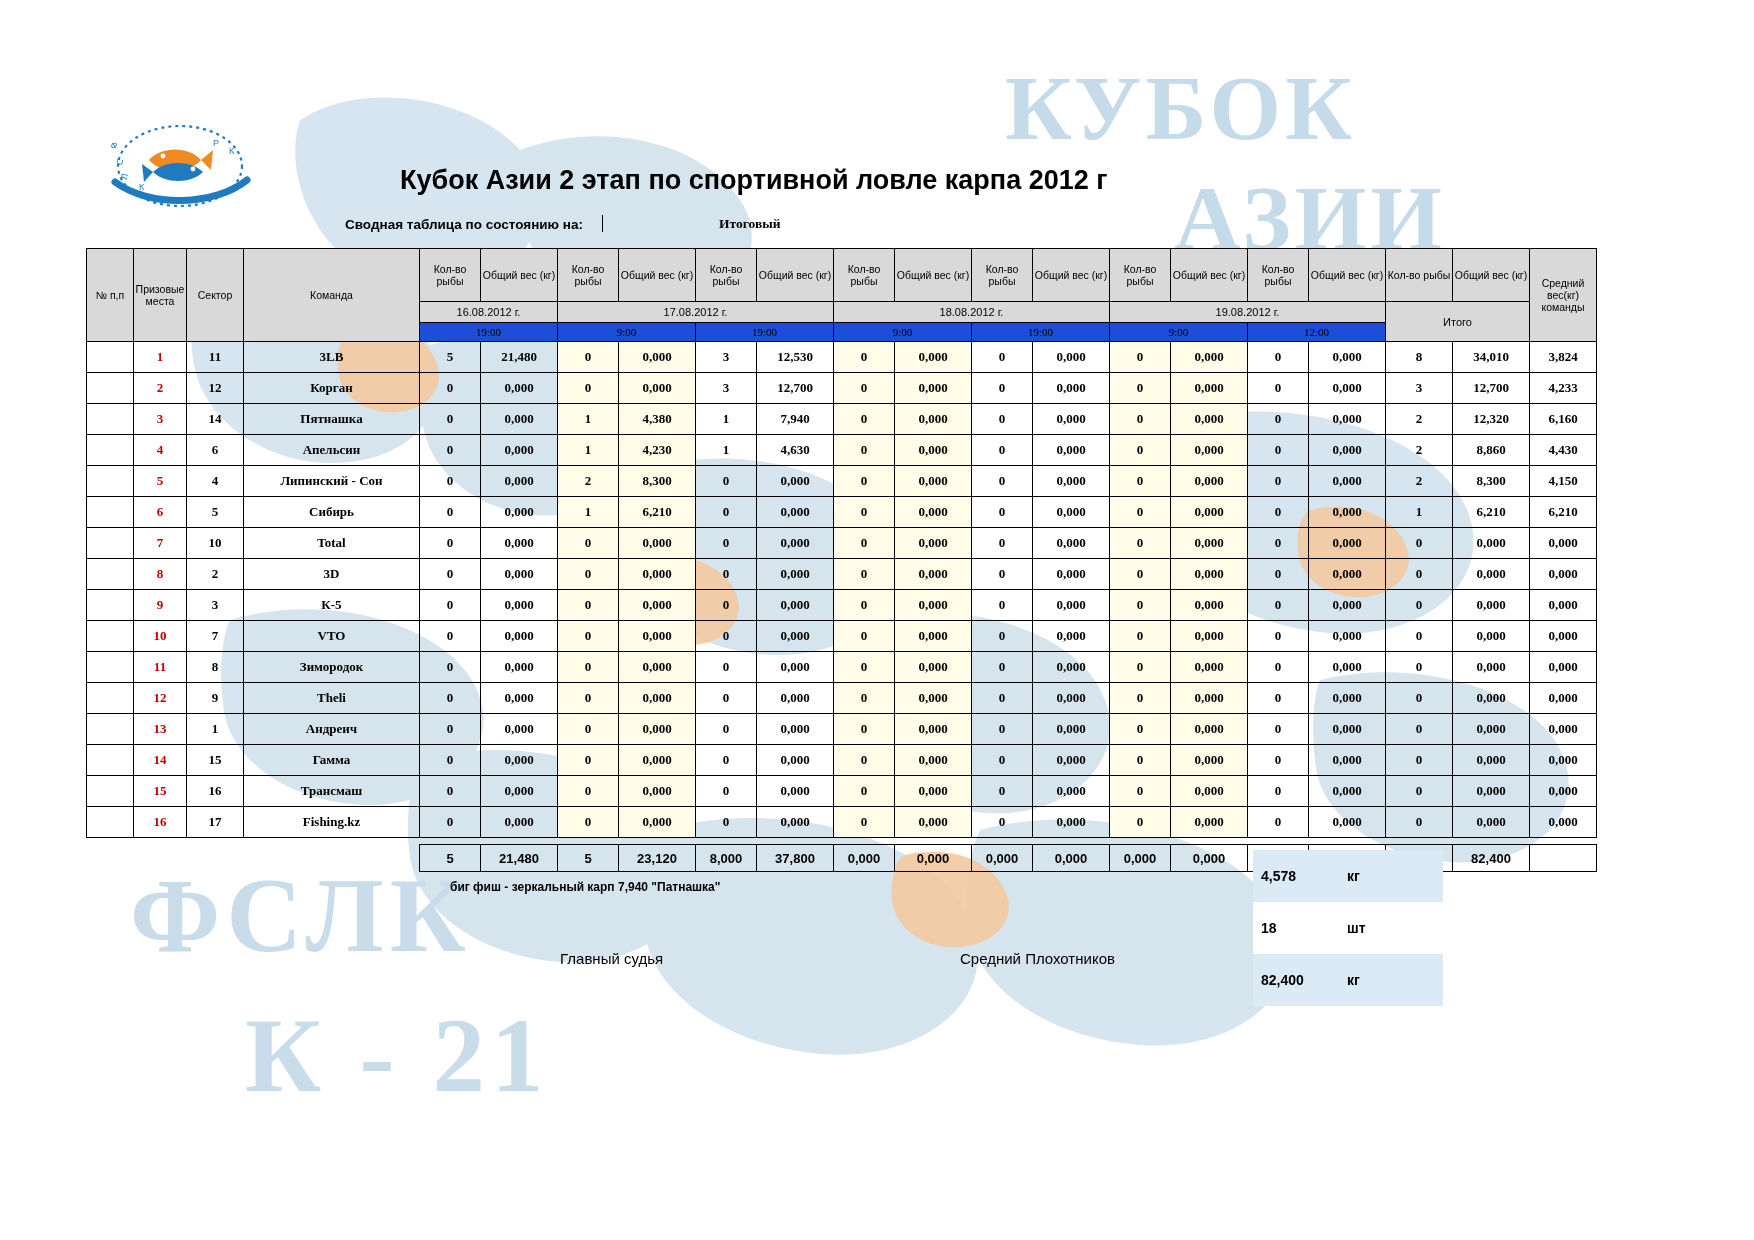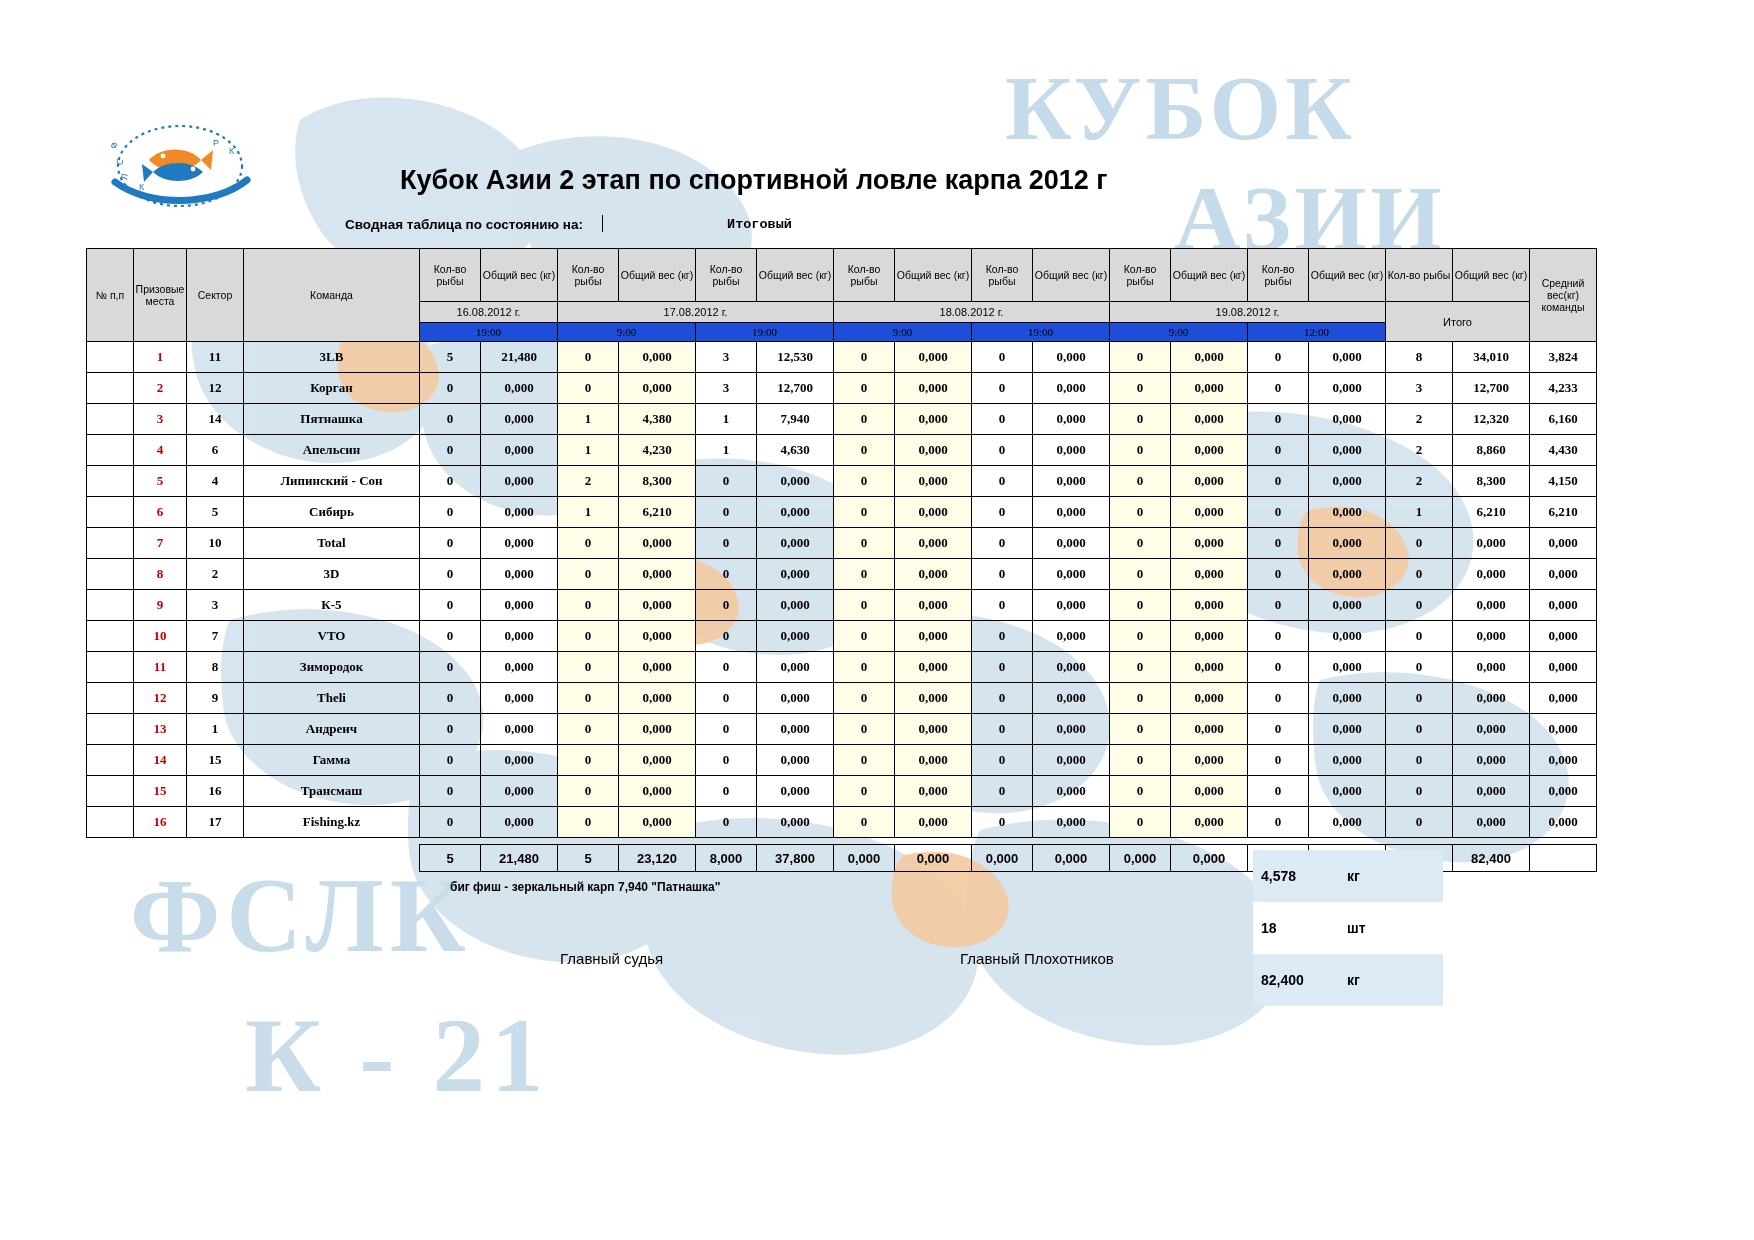--- a/index.html
+++ b/index.html
@@ -106,24 +106,24 @@
   }
   .subtitle-input {
     border: none;
     border-left: 1px solid #000;
     width: 100px;
     height: 17px;
     display: inline-block;
     margin-left: 3px;
   }
   .subtitle-final {
-    font-family: Liberation Mono, monospace;
+    font-family: Liberation Serif, serif;
     font-size: 13.5px;
     font-weight: bold;
-    margin-left: 8px;
+    margin-left: 0px;
     white-space: nowrap;
   }
 
   
   .sheet {
     position: absolute;
     left: 86px;
     top: 248px;
     z-index: 3;
   }
@@ -786,13 +786,13 @@
     </tr>
     <tr>
       <td class="sb-val">82,400</td>
       <td class="sb-unit">кг</td>
     </tr>
   </tbody>
     </table>
 </div>
 
 <div class="sign-left">Главный судья</div>
-<div class="sign-right">Главный Плохотников</div>
+<div class="sign-right">Средний Плохотников</div>
 
 </body></html>

